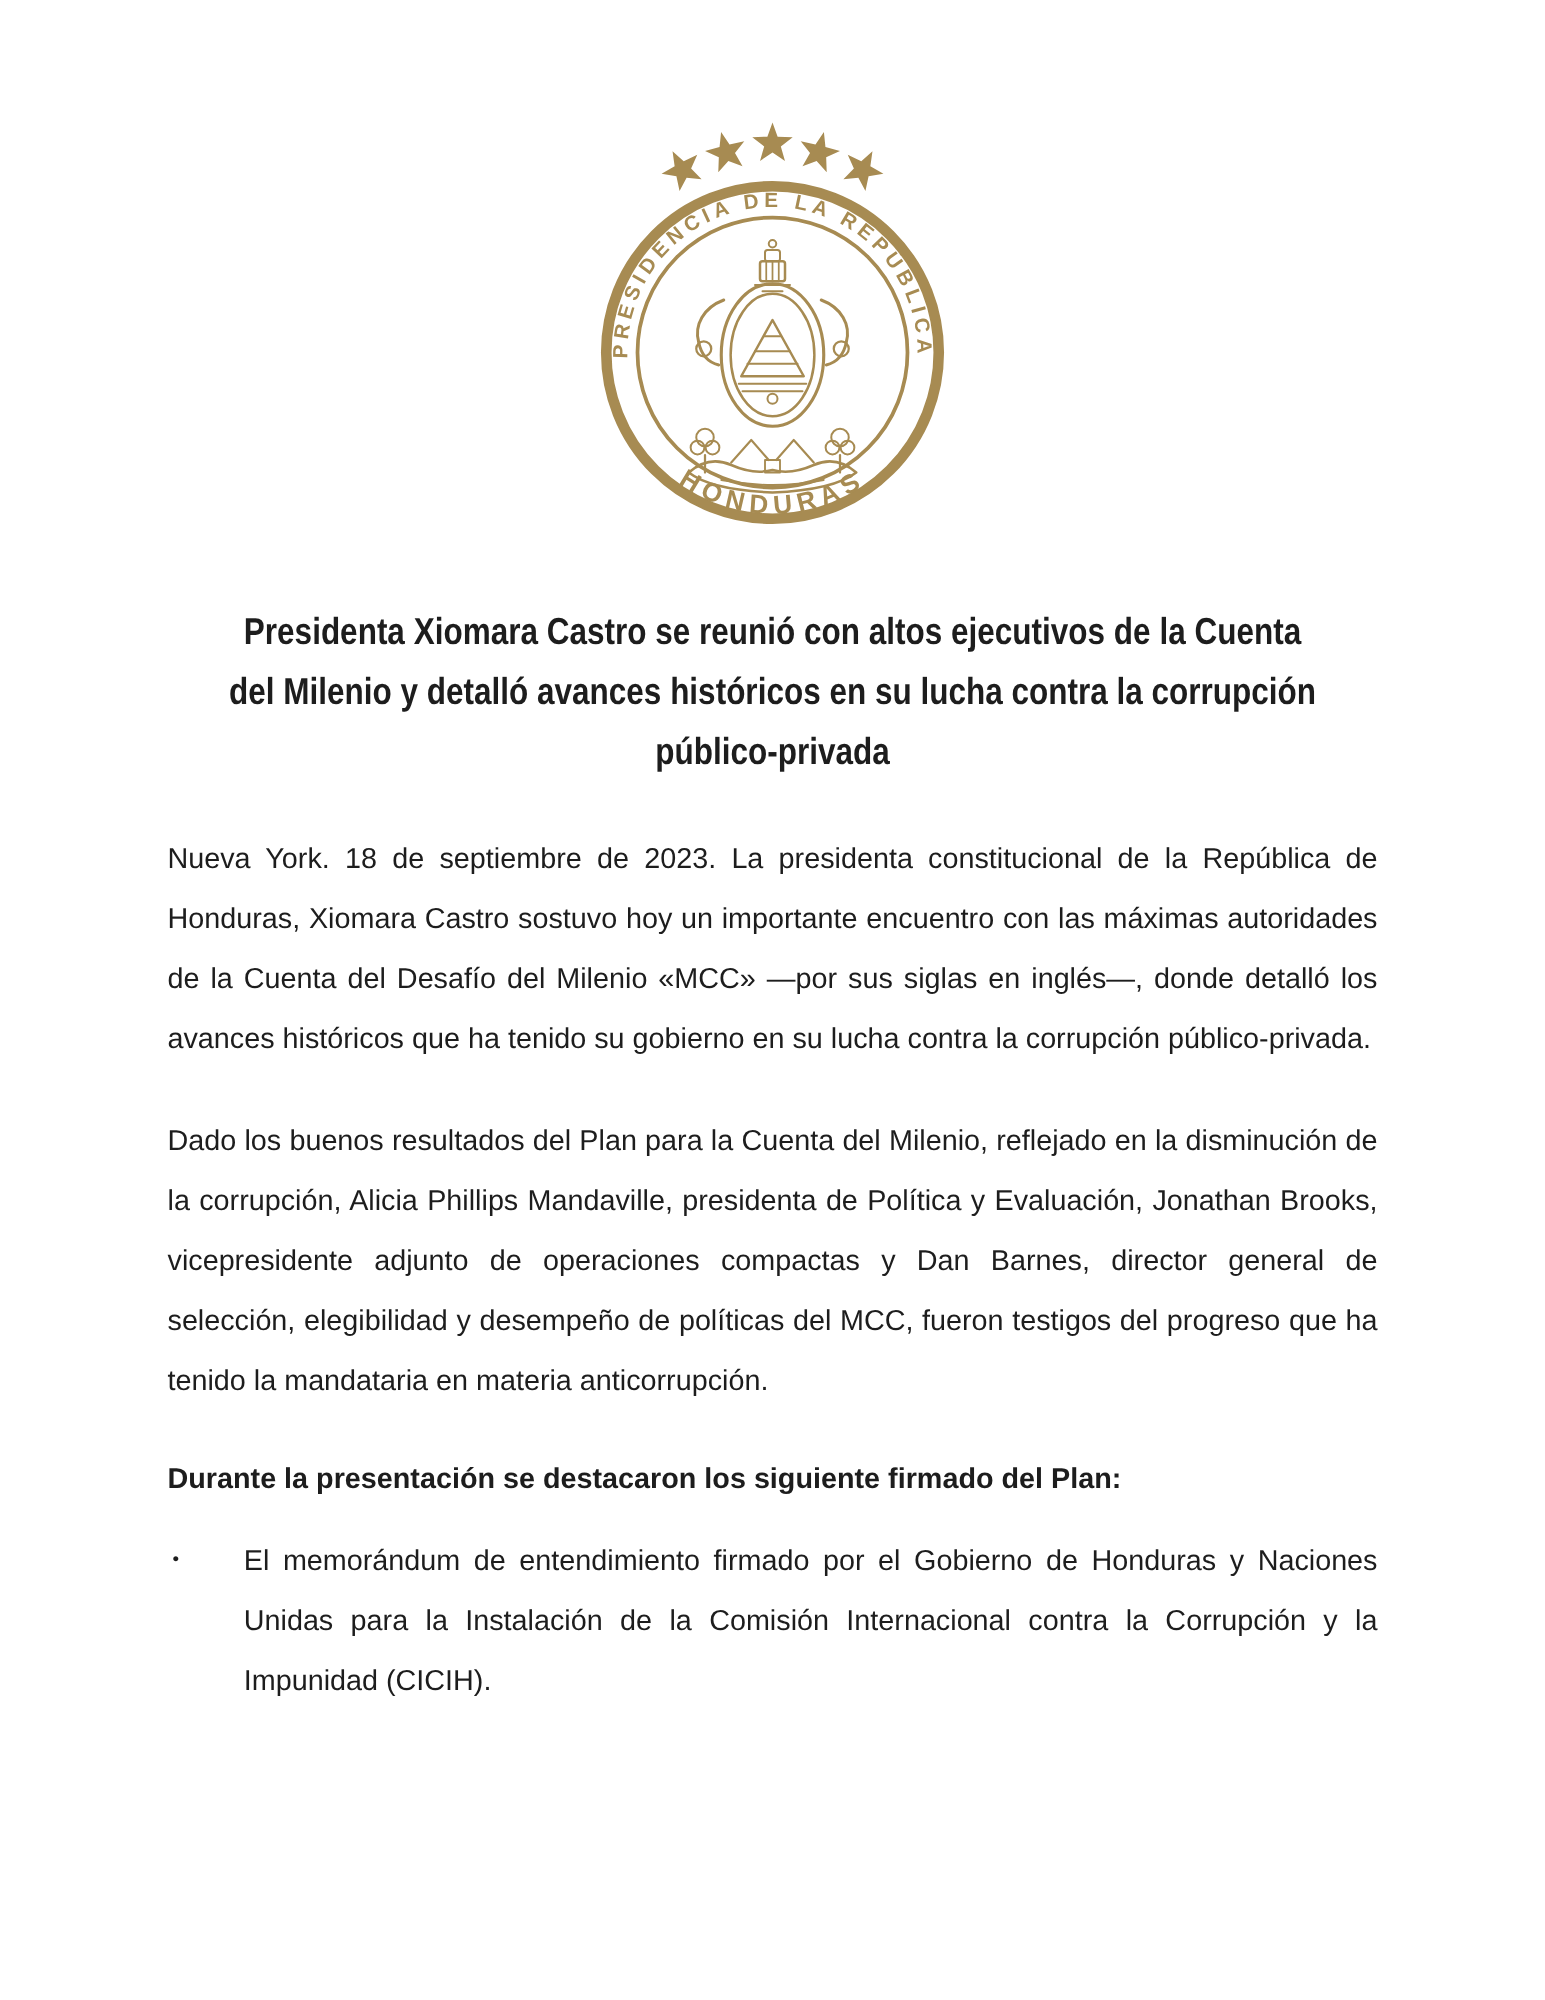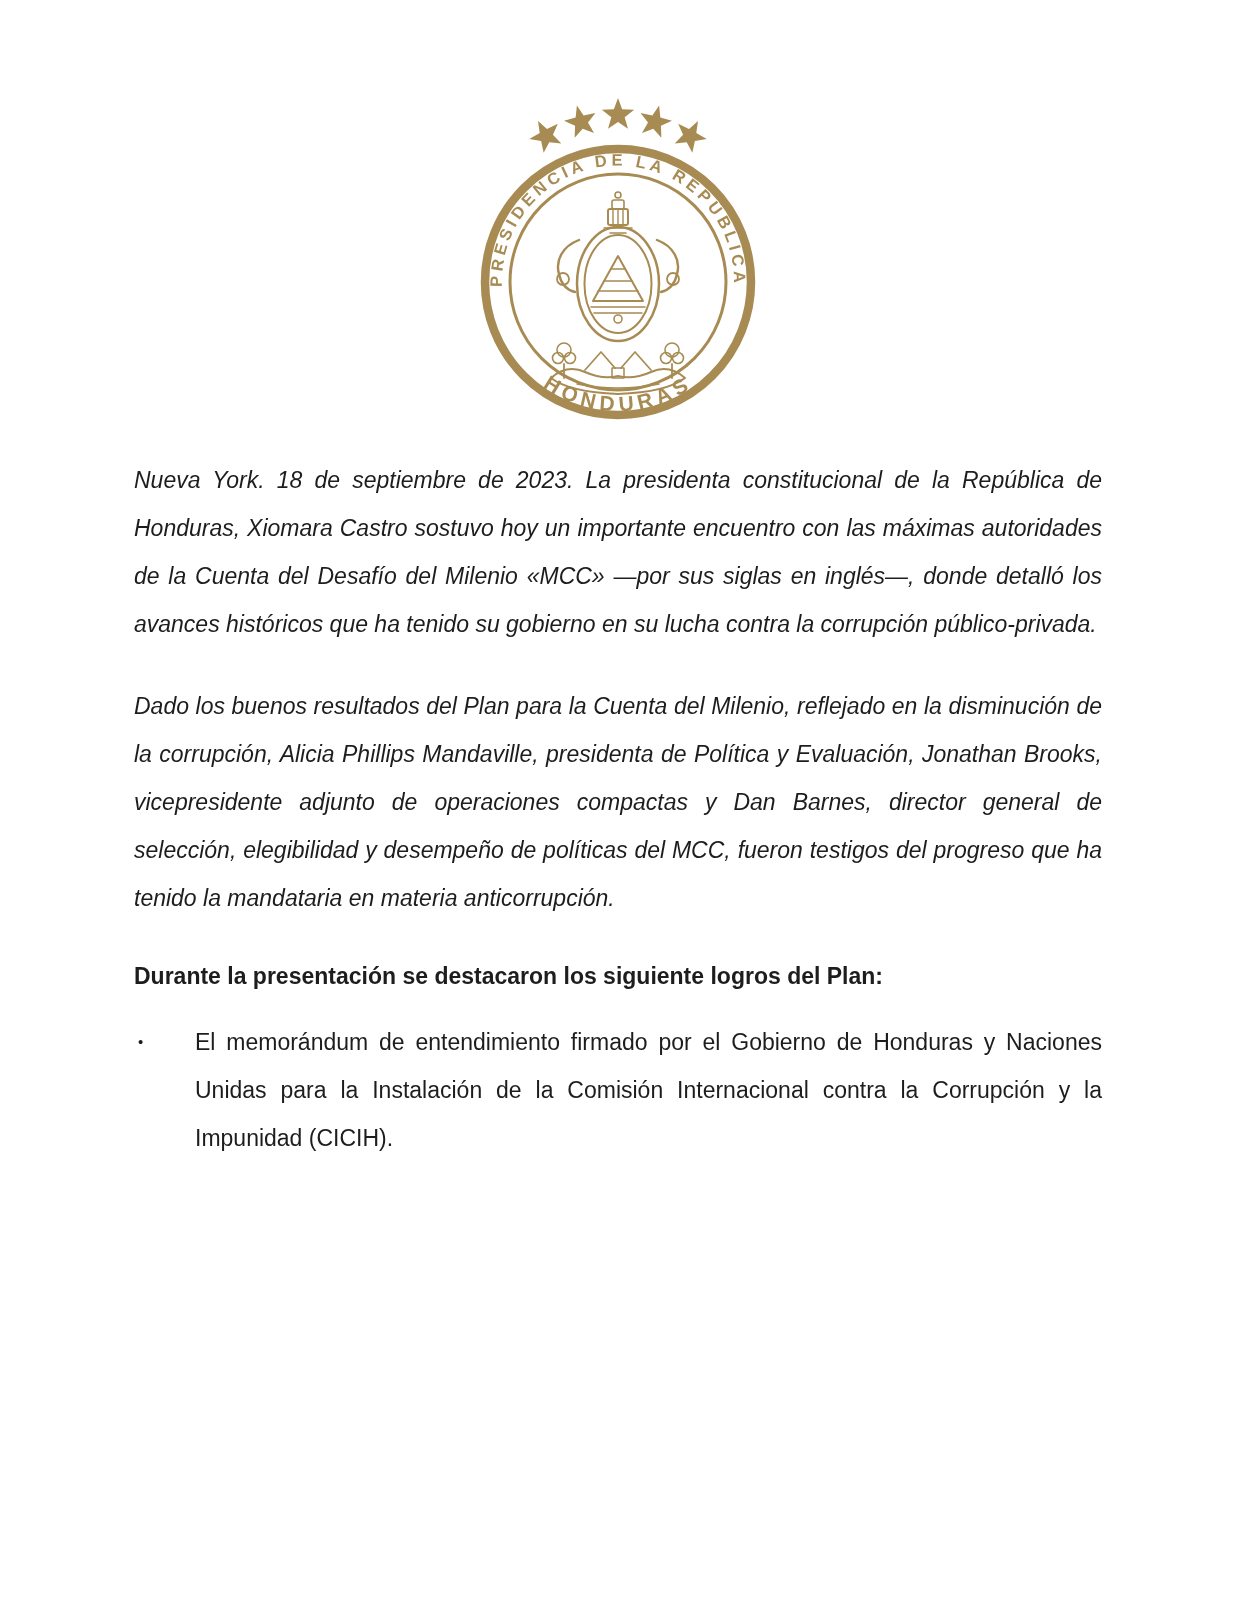--- a/index.html
+++ b/index.html
@@ -34,21 +34,20 @@
   }
   .doc-body {
     margin: 0 134px;
     font-size: 23px;
     line-height: 48px;
   }
   .para {
     margin: 36px 0 0 0;
     text-align: justify;
     text-justify: inter-word;
-    font-style: italic;
   }
   .para + .para { margin-top: 34px; }
   .subheading {
     margin: 30px 0 0 0;
     font-size: 23px;
     line-height: 48px;
     font-weight: 700;
     text-align: left;
   }
   .bullet-row {
@@ -131,26 +130,31 @@
         <path d="M205,276 L205,290" stroke-width="1.8"></path>
 
         <path d="M118,282 L134,264 L148,280 M154,280 L168,264 L184,282" stroke-width="1.7"></path>
         <rect x="145" y="280" width="12" height="10" stroke-width="1.5"></rect>
         <path d="M84,290 Q100,276 118,284 Q136,292 151,288 Q166,292 184,284 Q202,276 218,290 Q200,304 151,306 Q102,304 84,290 Z"></path>
         <path d="M110,296 Q151,304 192,296" stroke-width="1.5"></path>
       </g>
     </svg>
   </div>
 
+  <h1 class="doc-title">
+    <span class="title-line">Presidenta Xiomara Castro se reunió con altos ejecutivos de la Cuenta</span>
+    <span class="title-line">del Milenio y detalló avances históricos en su lucha contra la corrupción</span>
+    <span class="title-line">público-privada</span>
+  </h1>
 
   <div class="doc-body">
     <p class="para">Nueva York. 18 de septiembre de 2023. La presidenta constitucional de la República de Honduras, Xiomara Castro sostuvo hoy un importante encuentro con las máximas autoridades de la Cuenta del Desafío del Milenio «MCC» —por sus siglas en inglés—, donde detalló los avances históricos que ha tenido su gobierno en su lucha contra la corrupción público-privada.</p>
     <p class="para">Dado los buenos resultados del Plan para la Cuenta del Milenio, reflejado en la disminución de la corrupción, Alicia Phillips Mandaville, presidenta de Política y Evaluación, Jonathan Brooks, vicepresidente adjunto de operaciones compactas y Dan Barnes, director general de selección, elegibilidad y desempeño de políticas del MCC, fueron testigos del progreso que ha tenido la mandataria en materia anticorrupción.</p>
 
-    <h2 class="subheading">Durante la presentación se destacaron los siguiente logros del Plan:</h2>
+    <h2 class="subheading">Durante la presentación se destacaron los siguiente firmado del Plan:</h2>
 
     <div class="bullet-row">
       <span class="bullet-marker">•</span>
       <span class="bullet-text">El memorándum de entendimiento firmado por el Gobierno de Honduras y Naciones Unidas para la Instalación de la Comisión Internacional contra la Corrupción y la Impunidad (CICIH).</span>
     </div>
   </div>
 
 </div>
 
 </body></html>

